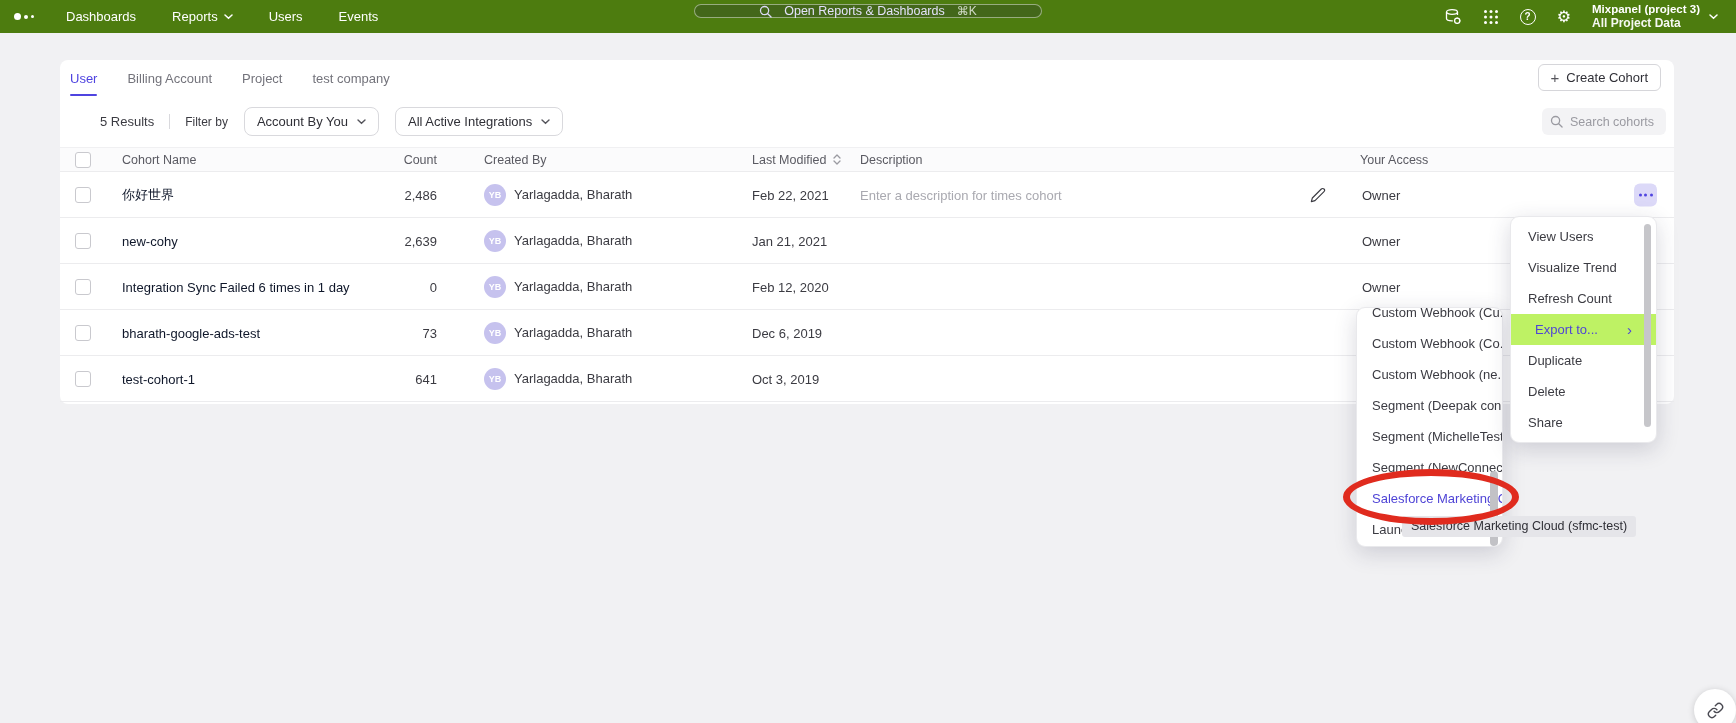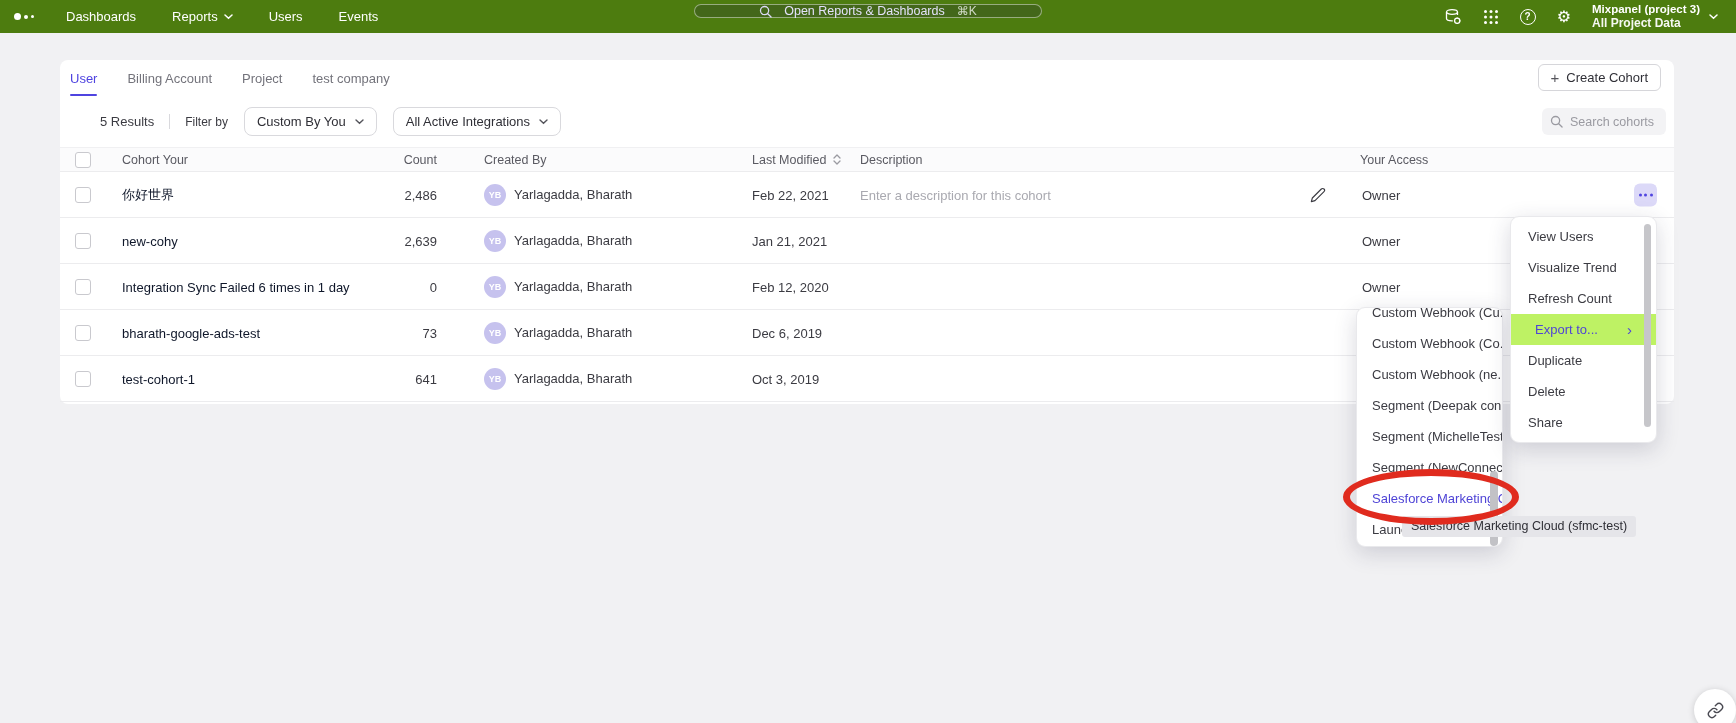--- a/index.html
+++ b/index.html
@@ -252,21 +252,21 @@
       <span class="plus">+</span>
       <span>Create Cohort</span>
     </div>
   </div>
 
   <div class="filter-bar">
     <span class="results-count">5 Results</span>
     <span class="v-divider"></span>
     <span class="filter-by">Filter by</span>
     <div class="pill">
-      <span>Custom By You</span>
+      <span>Account By You</span>
       <svg width="9" height="6" viewBox="0 0 9 6">
           <path d="M1 1l3.5 3.3L8 1" stroke="#55555c" stroke-width="1.4" fill="none" stroke-linecap="round"></path>
         </svg>
     </div>
     <div class="pill">
       <span>All Active Integrations</span>
       <svg width="9" height="6" viewBox="0 0 9 6">
           <path d="M1 1l3.5 3.3L8 1" stroke="#55555c" stroke-width="1.4" fill="none" stroke-linecap="round"></path>
         </svg>
     </div>
@@ -274,21 +274,21 @@
       <svg width="13" height="13" viewBox="0 0 14 14">
           <circle cx="6" cy="6" r="4.4" stroke="#9a9aa1" stroke-width="1.4" fill="none"></circle>
           <path d="M9.4 9.4L13 13" stroke="#9a9aa1" stroke-width="1.4" stroke-linecap="round"></path>
         </svg>
       <span>Search cohorts</span>
     </div>
   </div>
 
   <div class="thead">
     <span class="cell c-check checkbox"></span>
-    <span class="cell c-name">Cohort Your</span>
+    <span class="cell c-name">Cohort Name</span>
     <span class="cell c-count">Count</span>
     <span class="cell c-creator">Created By</span>
     <span class="cell c-date">
       <span>Last Modified</span>
       <svg width="8" height="11" viewBox="0 0 8 11">
           <path d="M1 4l3-3 3 3" stroke="#9a9aa1" stroke-width="1.3" fill="none" stroke-linecap="round" stroke-linejoin="round"></path>
           <path d="M1 7l3 3 3-3" stroke="#9a9aa1" stroke-width="1.3" fill="none" stroke-linecap="round" stroke-linejoin="round"></path>
         </svg>
     </span>
     <span class="cell c-desc">Description</span>
@@ -297,21 +297,21 @@
 
   <div class="row">
     <span class="cell c-check checkbox"></span>
     <span class="cell c-name link">你好世界</span>
     <span class="cell c-count">2,486</span>
     <span class="cell c-creator">
       <span class="avatar">YB</span>
       <span>Yarlagadda, Bharath</span>
     </span>
     <span class="cell c-date">Feb 22, 2021</span>
-    <span class="cell c-desc placeholder">Enter a description for this cohort</span>
+    <span class="cell c-desc placeholder">Enter a description for times cohort</span>
     <span class="cell c-pencil">
       <svg width="16" height="16" viewBox="0 0 24 24" fill="none" stroke="#3b3b42" stroke-width="1.7" stroke-linejoin="round">
           <path d="M17 3a2.8 2.8 0 1 1 4 4L7.5 20.5 2 22l1.5-5.5L17 3z"></path>
         </svg>
     </span>
     <span class="cell c-access">Owner</span>
     <span class="cell c-dots dots-btn">
         <i></i>
         <i></i>
         <i></i>

